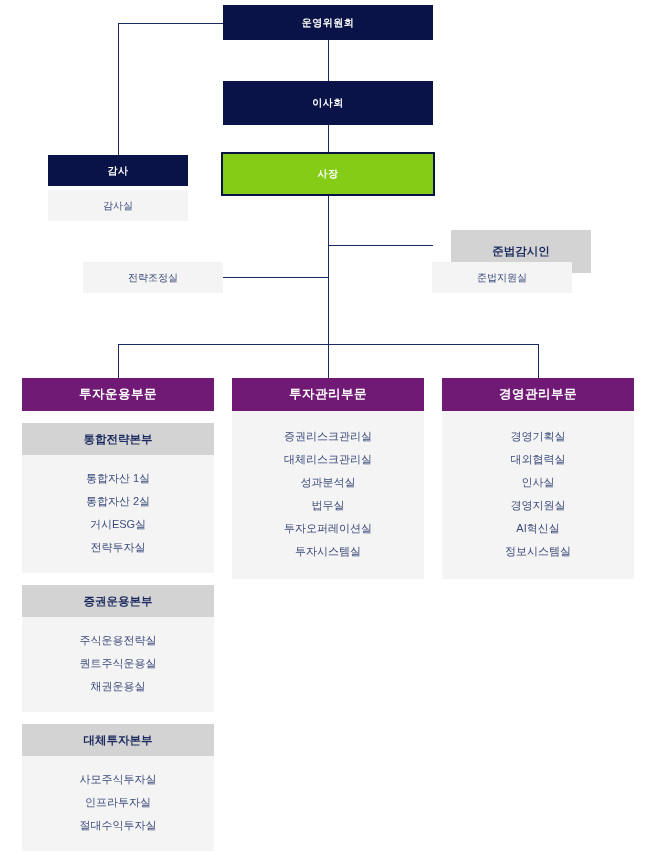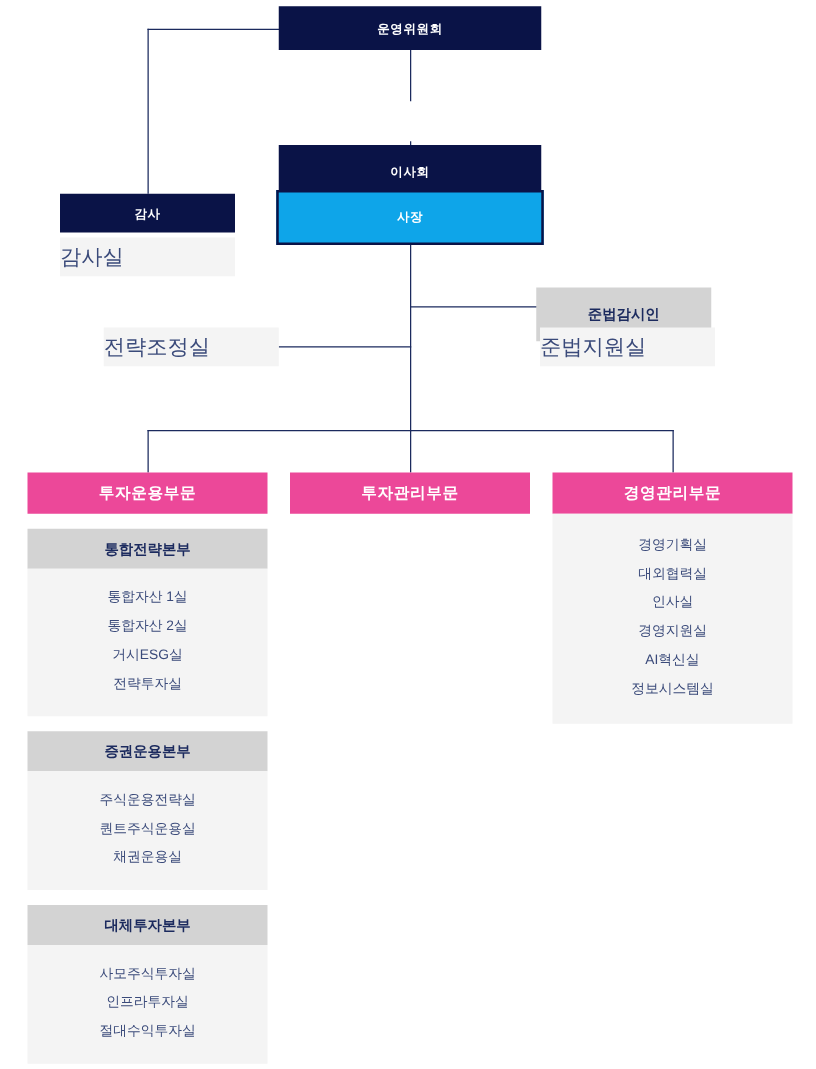--- a/index.html
+++ b/index.html
@@ -36,21 +36,21 @@
     font-size: 10px;
     font-weight: bold;
     letter-spacing: 0.5px;
     display: flex;
     align-items: center;
     justify-content: center;
     box-sizing: border-box;
   }
   .node-navy.framed {
     border: 2px solid #0a1347;
-    background: #0ea5e9;
+    background: #84cc16;
     padding: 20px;
   }
   .node-navy.framed > .inner {
     background: #0a1347;
     width: 100%;
     height: 100%;
     display: flex;
     align-items: center;
     justify-content: center;
   }
@@ -66,34 +66,35 @@
     align-items: center;
     justify-content: center;
     box-sizing: border-box;
   }
 
   
   .node-light {
     position: absolute;
     background: #f4f4f4;
     color: #3a4a7a;
-    font-size: 17px;
-    display: flex;
-    align-items: center;
+    font-size: 10px;
+    display: flex;
+    align-items: center;
+    justify-content: center;
     box-sizing: border-box;
   }
 
   
   .division {
     position: absolute;
     width: 192px;
     box-sizing: border-box;
   }
   .division-head {
-    background: #ec4899;
+    background: #701a75;
     color: #ffffff;
     font-size: 12.5px;
     font-weight: bold;
     letter-spacing: 0.5px;
     height: 33px;
     display: flex;
     align-items: center;
     justify-content: center;
     box-sizing: border-box;
   }
@@ -145,38 +146,38 @@
 
   <div class="line h" style="left:118px; top:344px; width:421px;"></div>
   <div class="line v" style="left:118px; top:344px; height:34px;"></div>
   <div class="line v" style="left:328px; top:344px; height:34px;"></div>
   <div class="line v" style="left:538px; top:344px; height:34px;"></div>
 
   <div class="node-navy" style="left:223px; top:5px; width:210px; height:35px;">
     <span>운영위원회</span>
   </div>
 
-  <div class="node-navy" style="left:223px; top:81px; width:210px; height:44px;margin-top:35px;">
+  <div class="node-navy" style="left:223px; top:81px; width:210px; height:44px;">
     <span>이사회</span>
   </div>
 
   <div class="node-navy framed" style="left:221px; top:152px; width:214px; height:36px;">
     <span class="inner">
       <span>사장</span>
     </span>
   </div>
 
   <div class="node-navy" style="left:48px; top:155px; width:140px; height:31px;">
     <span>감사</span>
   </div>
   <div class="node-light" style="left:48px; top:190px; width:140px; height:31px;">
     <span>감사실</span>
   </div>
 
-  <div class="node-grayhead" style="left:429px; top:230px; width:140px; height:43px;">
+  <div class="node-grayhead" style="left:451px; top:230px; width:140px; height:43px;">
     <span>준법감시인</span>
   </div>
   <div class="node-light" style="left:432px; top:262px; width:140px; height:31px;">
     <span>준법지원실</span>
   </div>
 
   <div class="node-light" style="left:83px; top:262px; width:140px; height:31px;font-family:Liberation Mono, monospace;">
     <span>전략조정실</span>
   </div>
 
@@ -210,20 +211,28 @@
     <div class="item-panel">
       <div class="item">사모주식투자실</div>
       <div class="item">인프라투자실</div>
       <div class="item">절대수익투자실</div>
     </div>
   </div>
 
   <div class="division" style="left:232px; top:378px;">
     <div class="division-head">
       <span>투자관리부문</span>
+    </div>
+    <div class="item-panel tight">
+      <div class="item">증권리스크관리실</div>
+      <div class="item">대체리스크관리실</div>
+      <div class="item">성과분석실</div>
+      <div class="item">법무실</div>
+      <div class="item">투자오퍼레이션실</div>
+      <div class="item">투자시스템실</div>
     </div>
   </div>
 
   <div class="division" style="left:442px; top:378px;">
     <div class="division-head">
       <span>경영관리부문</span>
     </div>
     <div class="item-panel tight">
       <div class="item">경영기획실</div>
       <div class="item">대외협력실</div>

